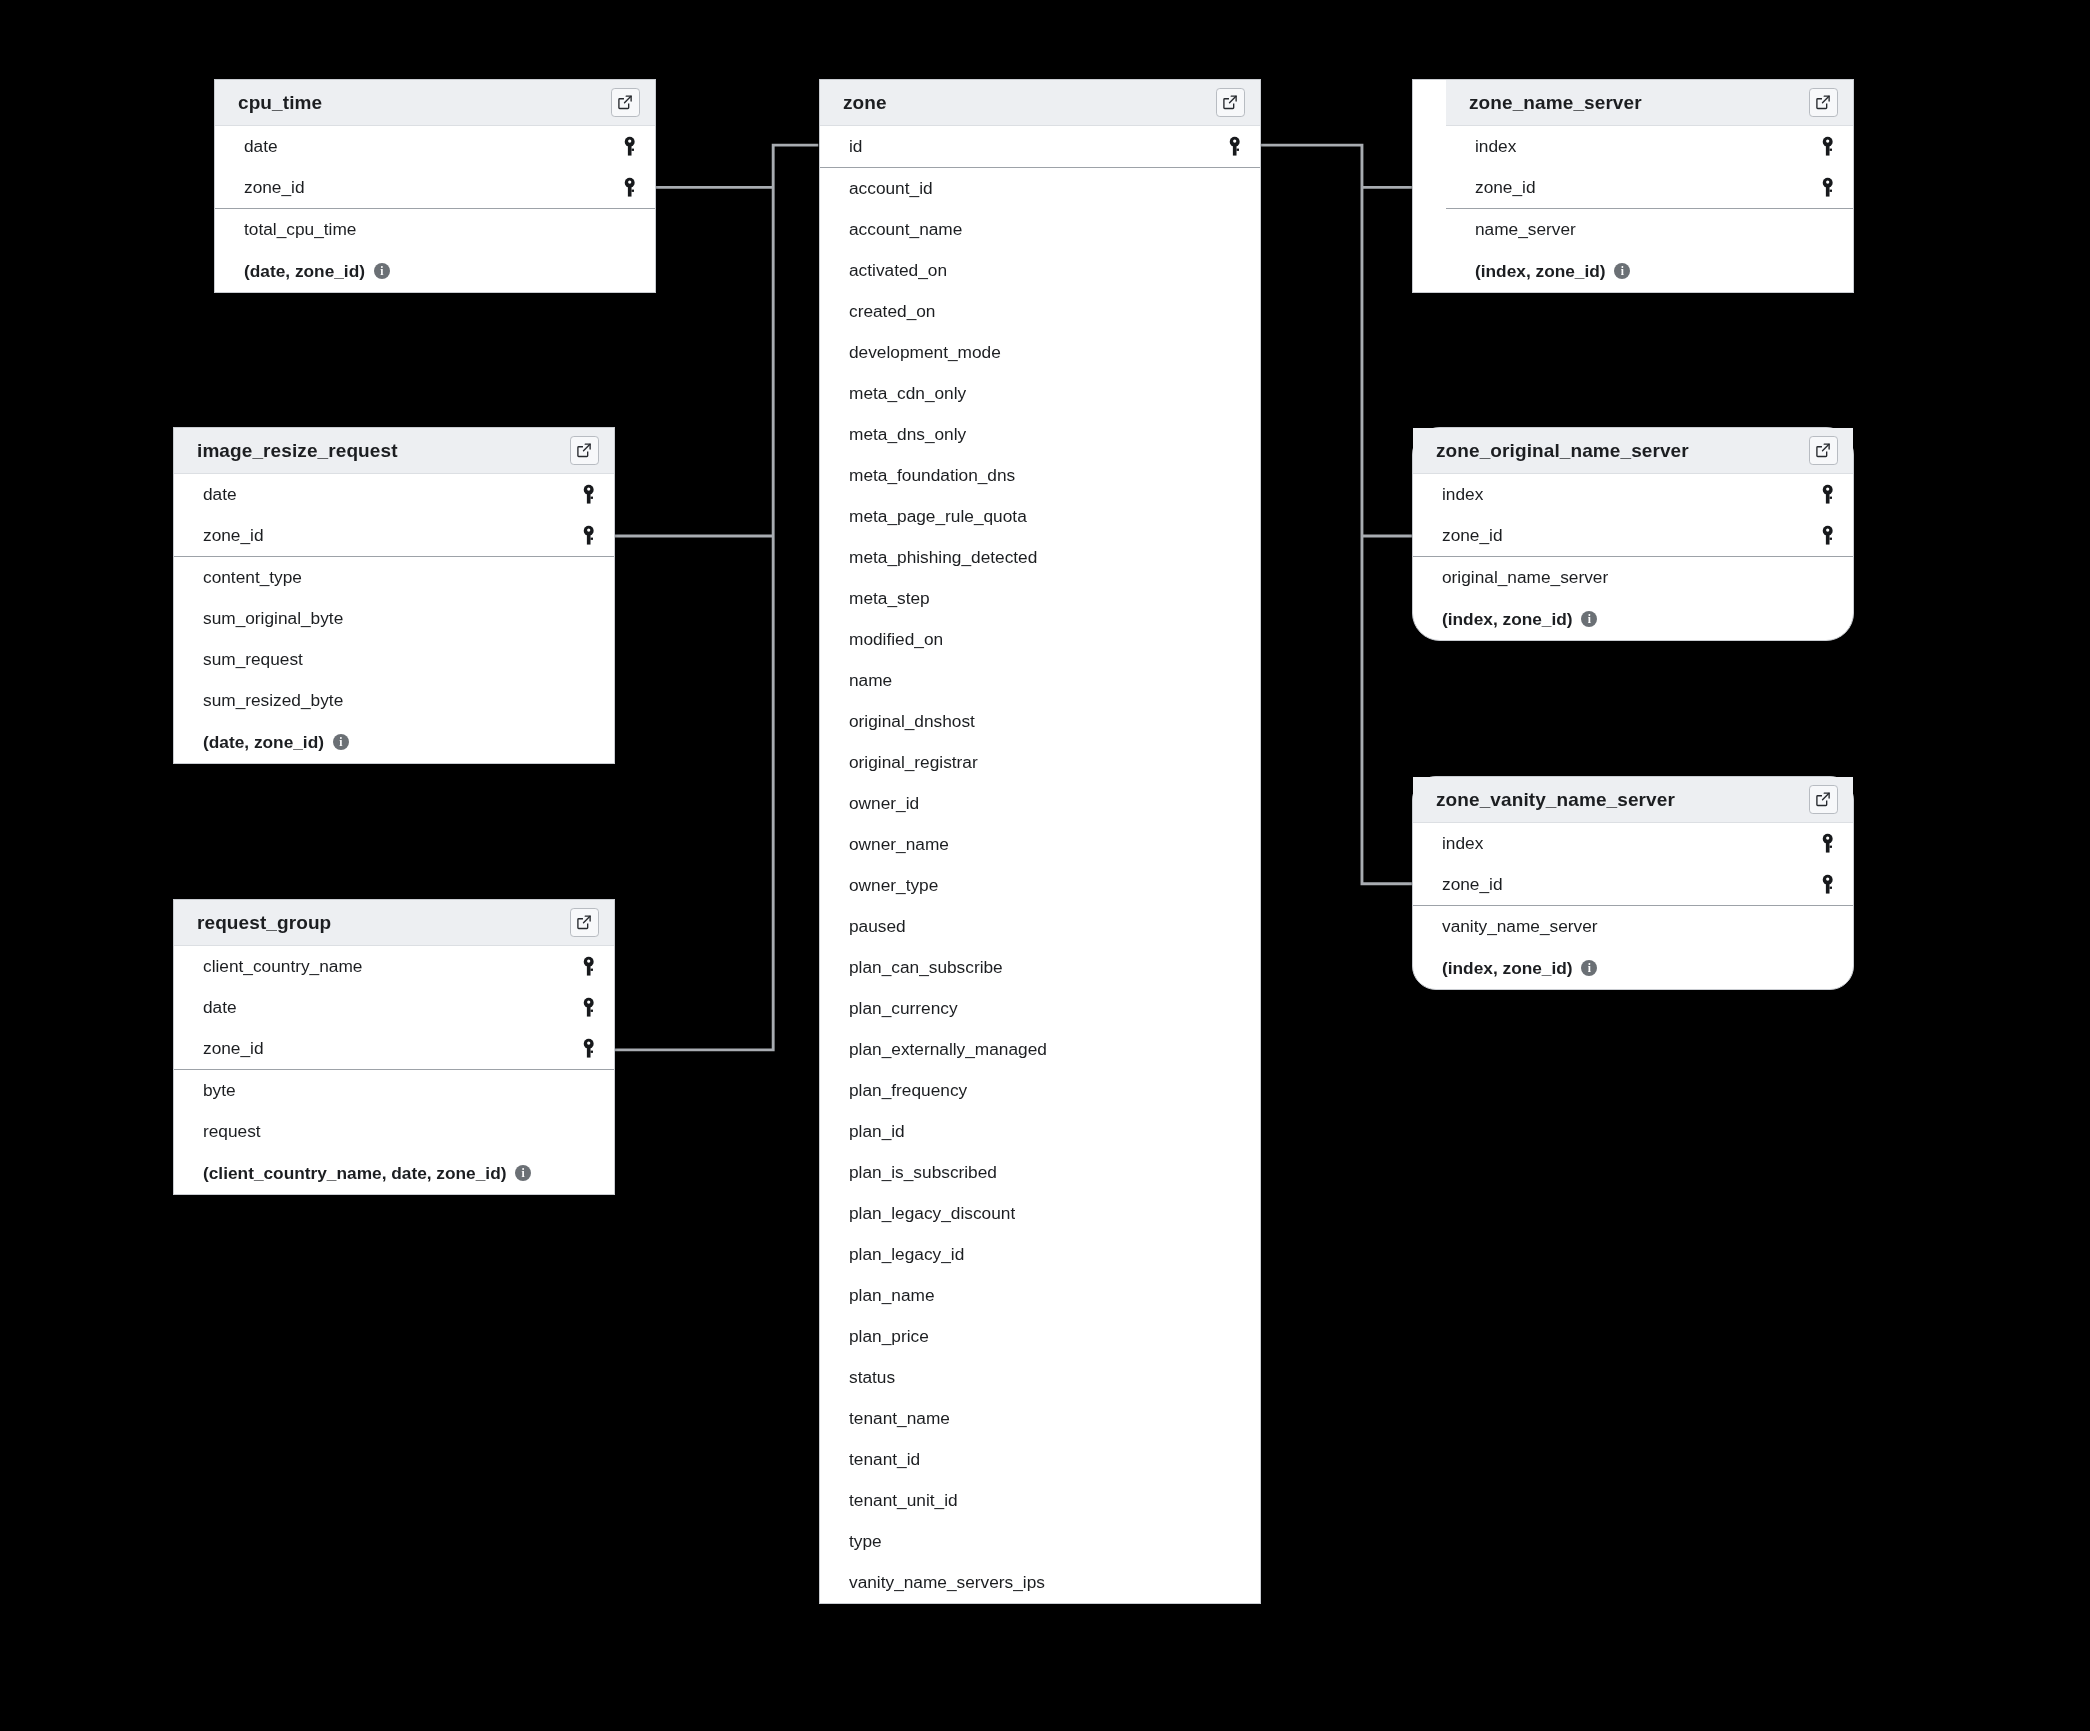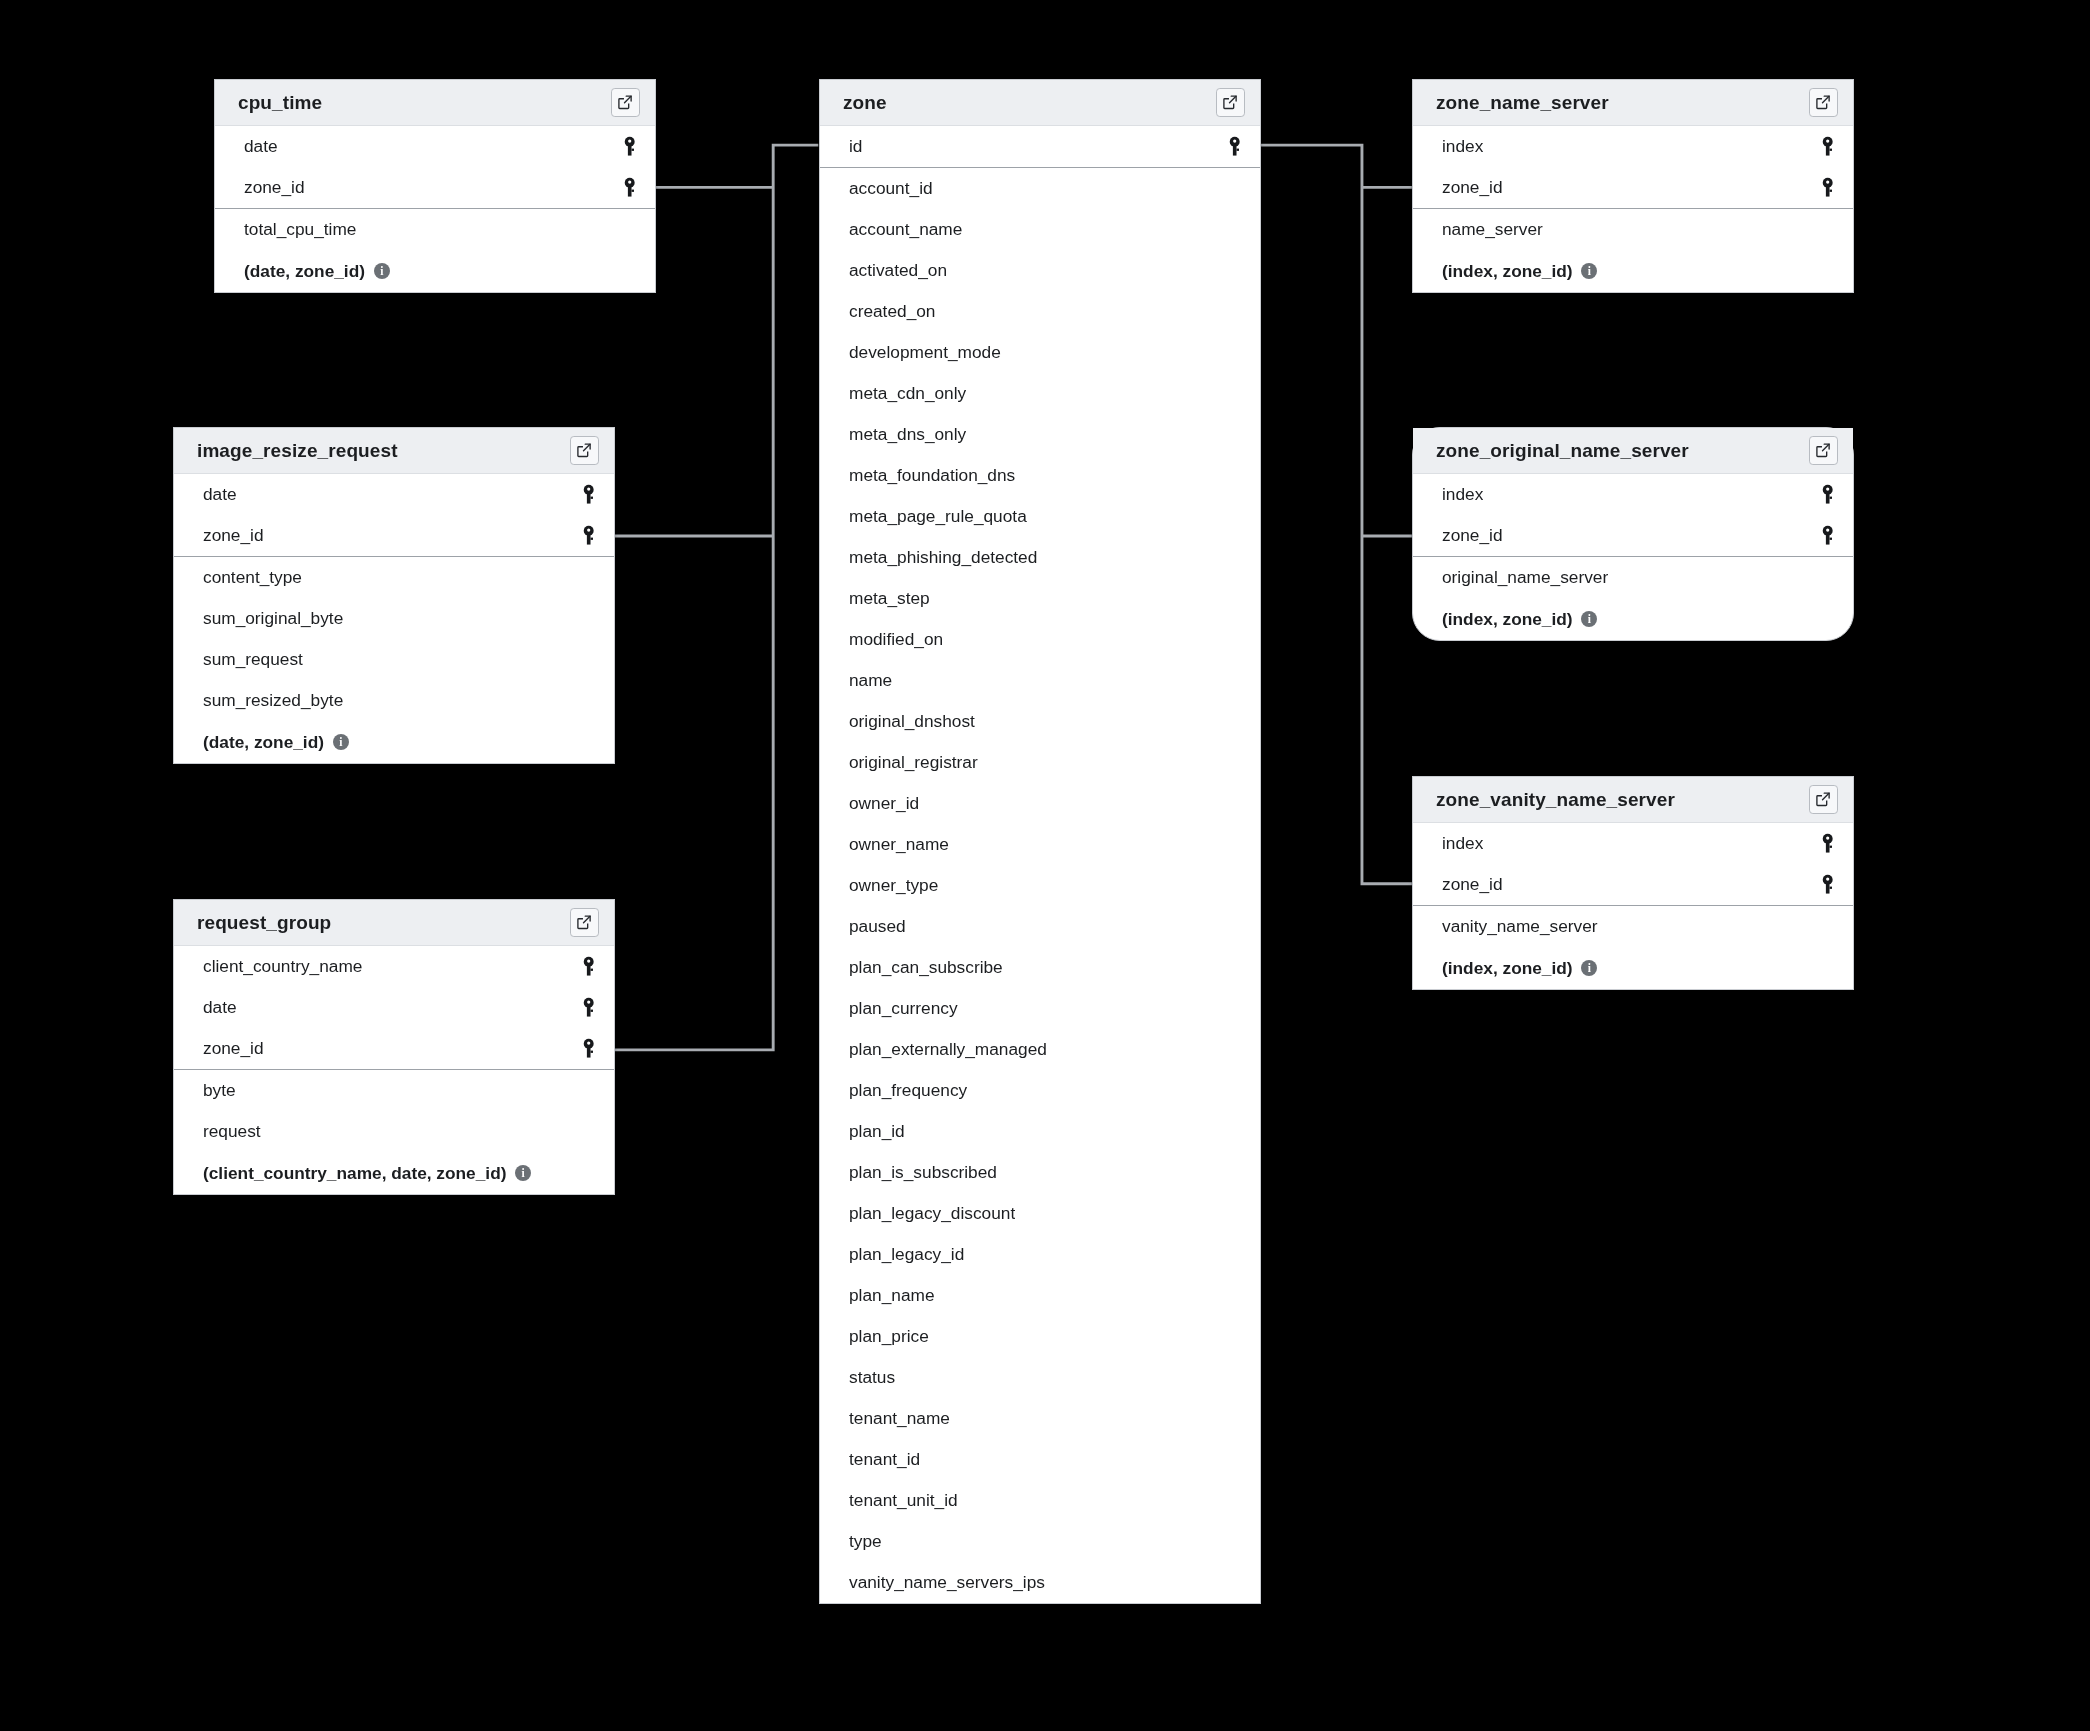--- a/index.html
+++ b/index.html
@@ -415,21 +415,21 @@
           <span class="kname">tenant_unit_id</span>
         </div>
         <div class="row">
           <span class="kname">type</span>
         </div>
         <div class="row">
           <span class="kname">vanity_name_servers_ips</span>
         </div>
       </div>
     </div>
-    <div class="tbl" style="left: 1412px; top: 79px; width: 442px;">
+    <div class="tbl" style="left: 1412px; top: 79px; width: 442px; padding-left: 33px;">
       <div class="tbl-head">
         <span class="tbl-title">zone_name_server</span>
         <span class="ext-btn">
           <svg viewBox="0 0 18 18" width="16.3" height="16.3" aria-hidden="true">
             <path d="M10.2 2.4 h5.4 v5.4" stroke="#26292e" stroke-width="1.5" fill="none" stroke-linecap="round"></path>
             <path d="M15.4 2.6 L8.3 9.7" stroke="#26292e" stroke-width="1.5" fill="none" stroke-linecap="round"></path>
             <path d="M12.9 10.4 v4.7 a0.9 0.9 0 0 1 -0.9 0.9 H3.0 a0.9 0.9 0 0 1 -0.9 -0.9 V6.1 a0.9 0.9 0 0 1 0.9 -0.9 h4.7" stroke="#26292e" stroke-width="1.5" fill="none" stroke-linejoin="round"></path>
           </svg>
         </span>
       </div>
@@ -505,21 +505,21 @@
       <div>
         <div class="row">
           <span class="kname">original_name_server</span>
         </div>
       </div>
       <div class="idx-row">
         <span>(index, zone_id)</span>
         <span class="info-ico">i</span>
       </div>
     </div>
-    <div class="tbl" style="left: 1412px; top: 776px; width: 442px;">
+    <div class="tbl" style="left: 1412px; top: 776px; width: 442px; border-radius: 24px;">
       <div class="tbl-head">
         <span class="tbl-title">zone_vanity_name_server</span>
         <span class="ext-btn">
           <svg viewBox="0 0 18 18" width="16.3" height="16.3" aria-hidden="true">
             <path d="M10.2 2.4 h5.4 v5.4" stroke="#26292e" stroke-width="1.5" fill="none" stroke-linecap="round"></path>
             <path d="M15.4 2.6 L8.3 9.7" stroke="#26292e" stroke-width="1.5" fill="none" stroke-linecap="round"></path>
             <path d="M12.9 10.4 v4.7 a0.9 0.9 0 0 1 -0.9 0.9 H3.0 a0.9 0.9 0 0 1 -0.9 -0.9 V6.1 a0.9 0.9 0 0 1 0.9 -0.9 h4.7" stroke="#26292e" stroke-width="1.5" fill="none" stroke-linejoin="round"></path>
           </svg>
         </span>
       </div>

